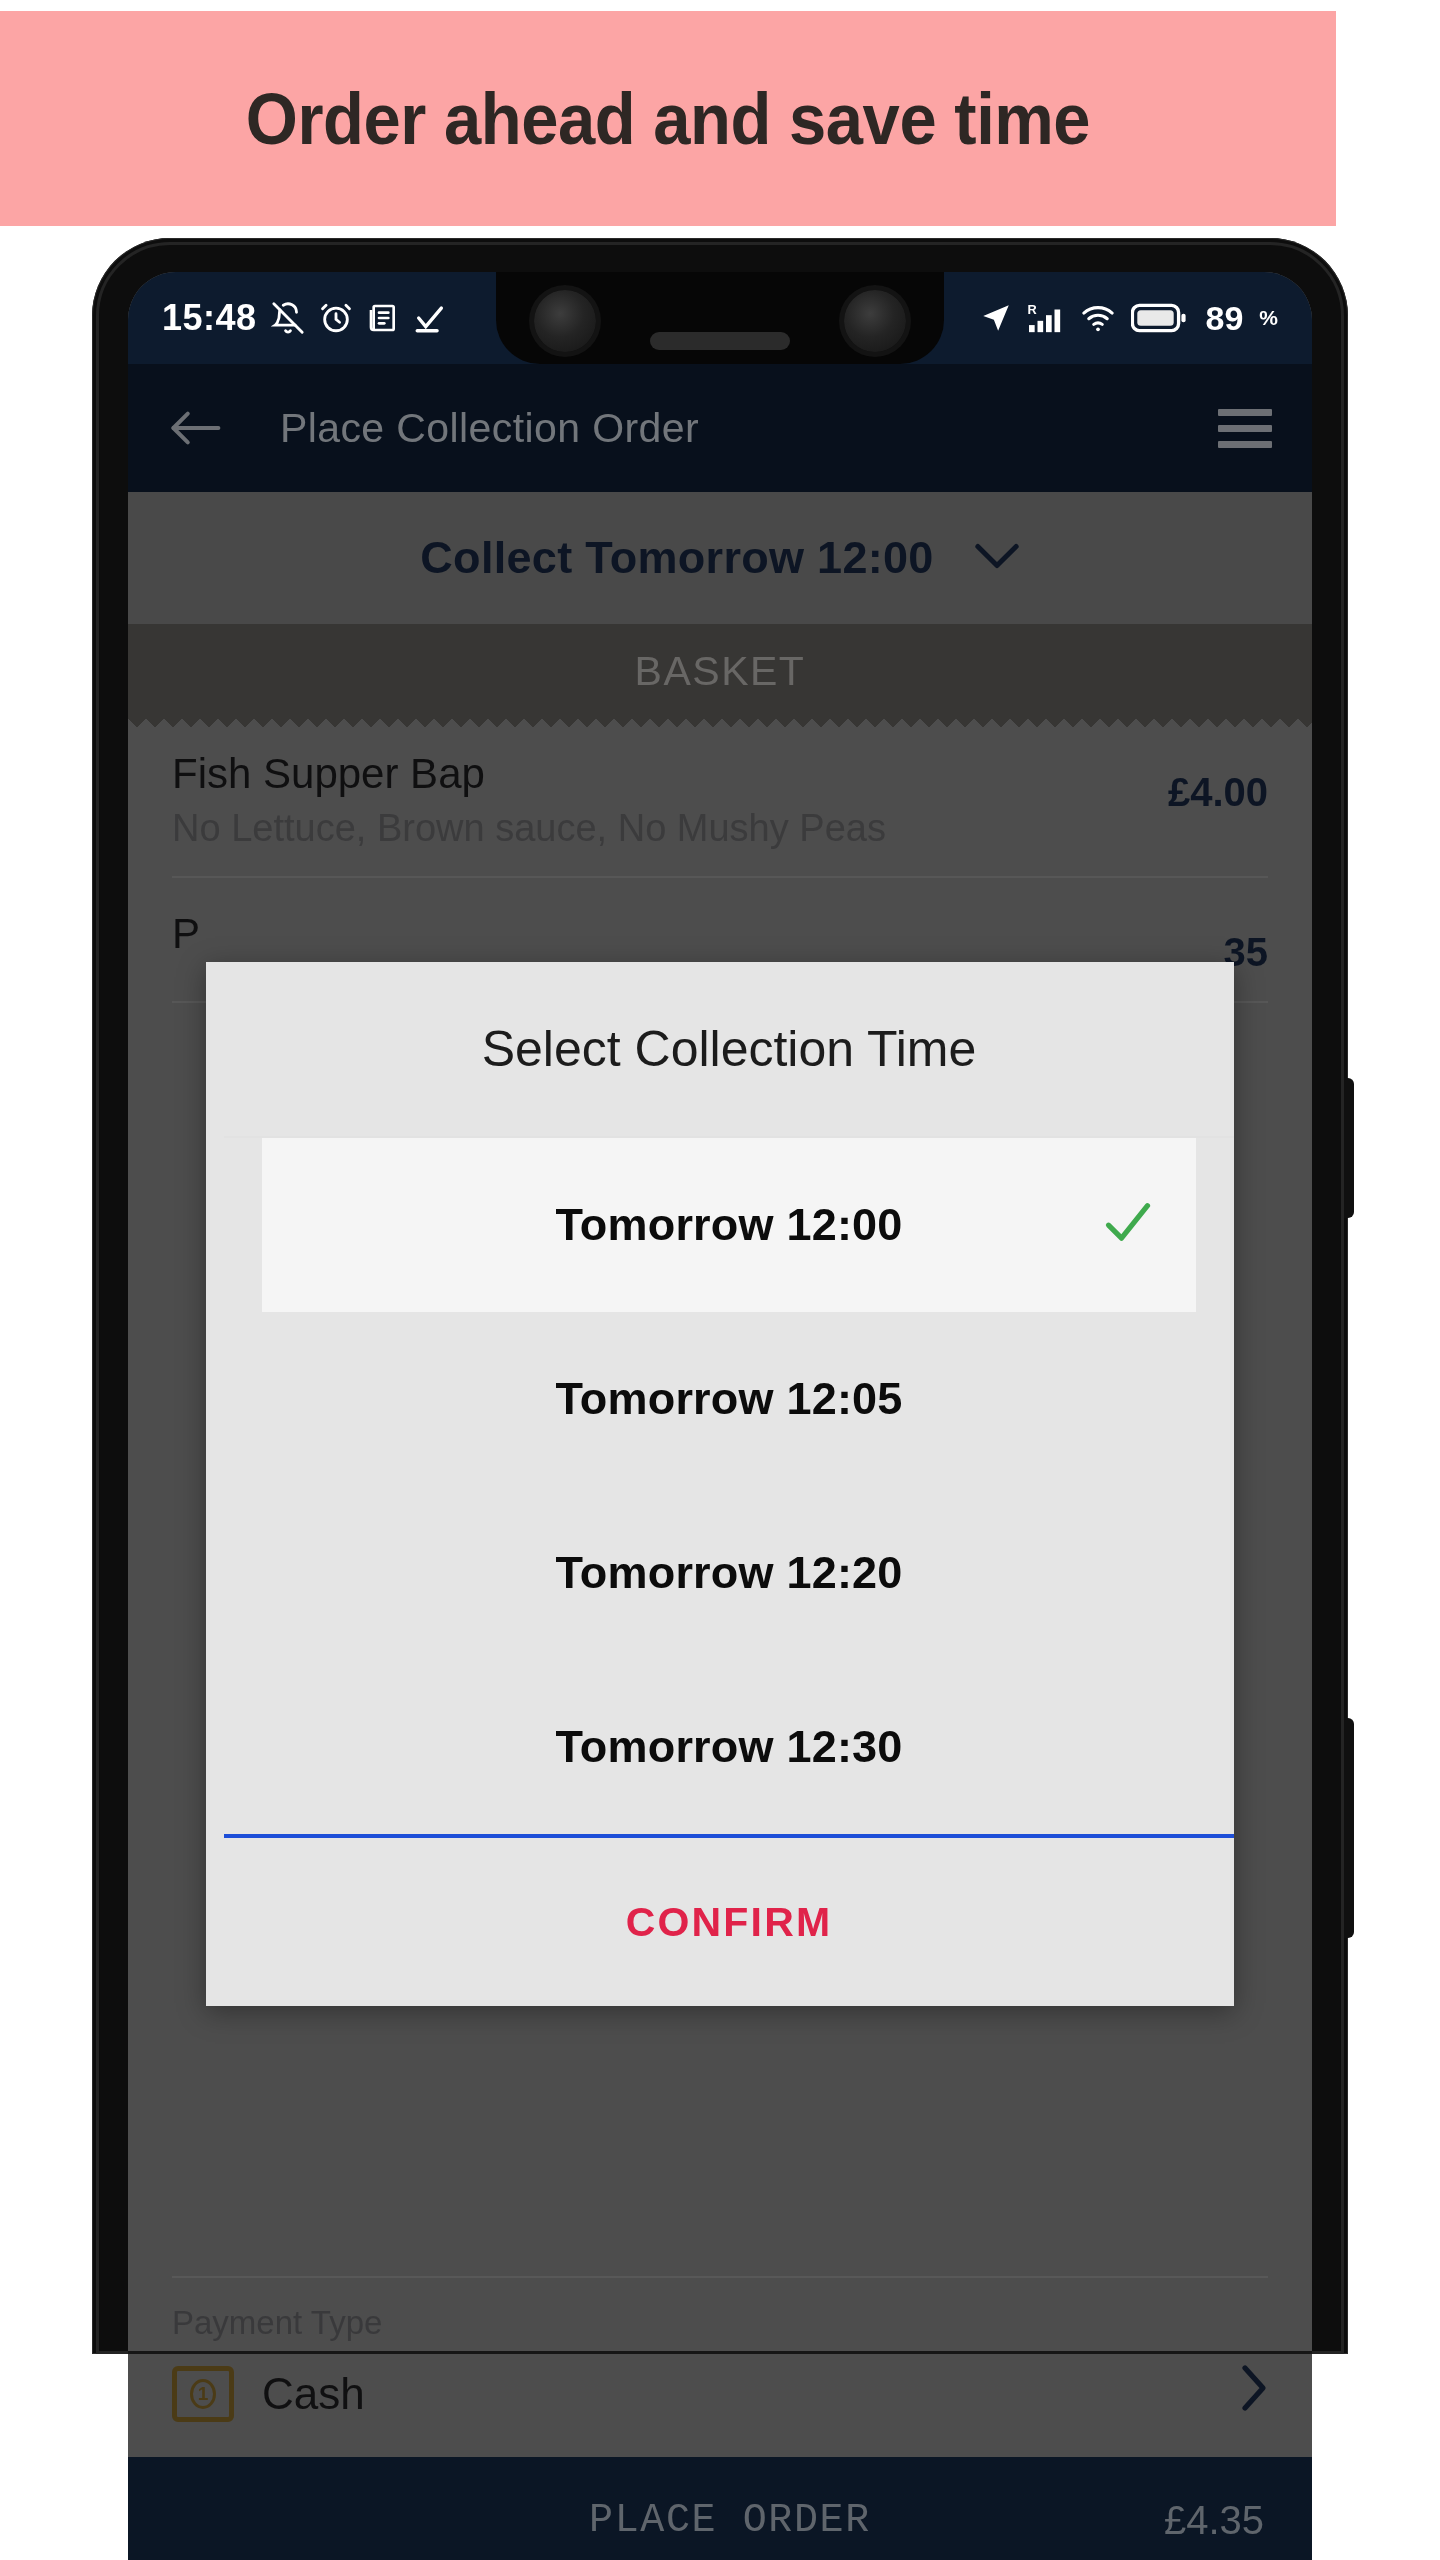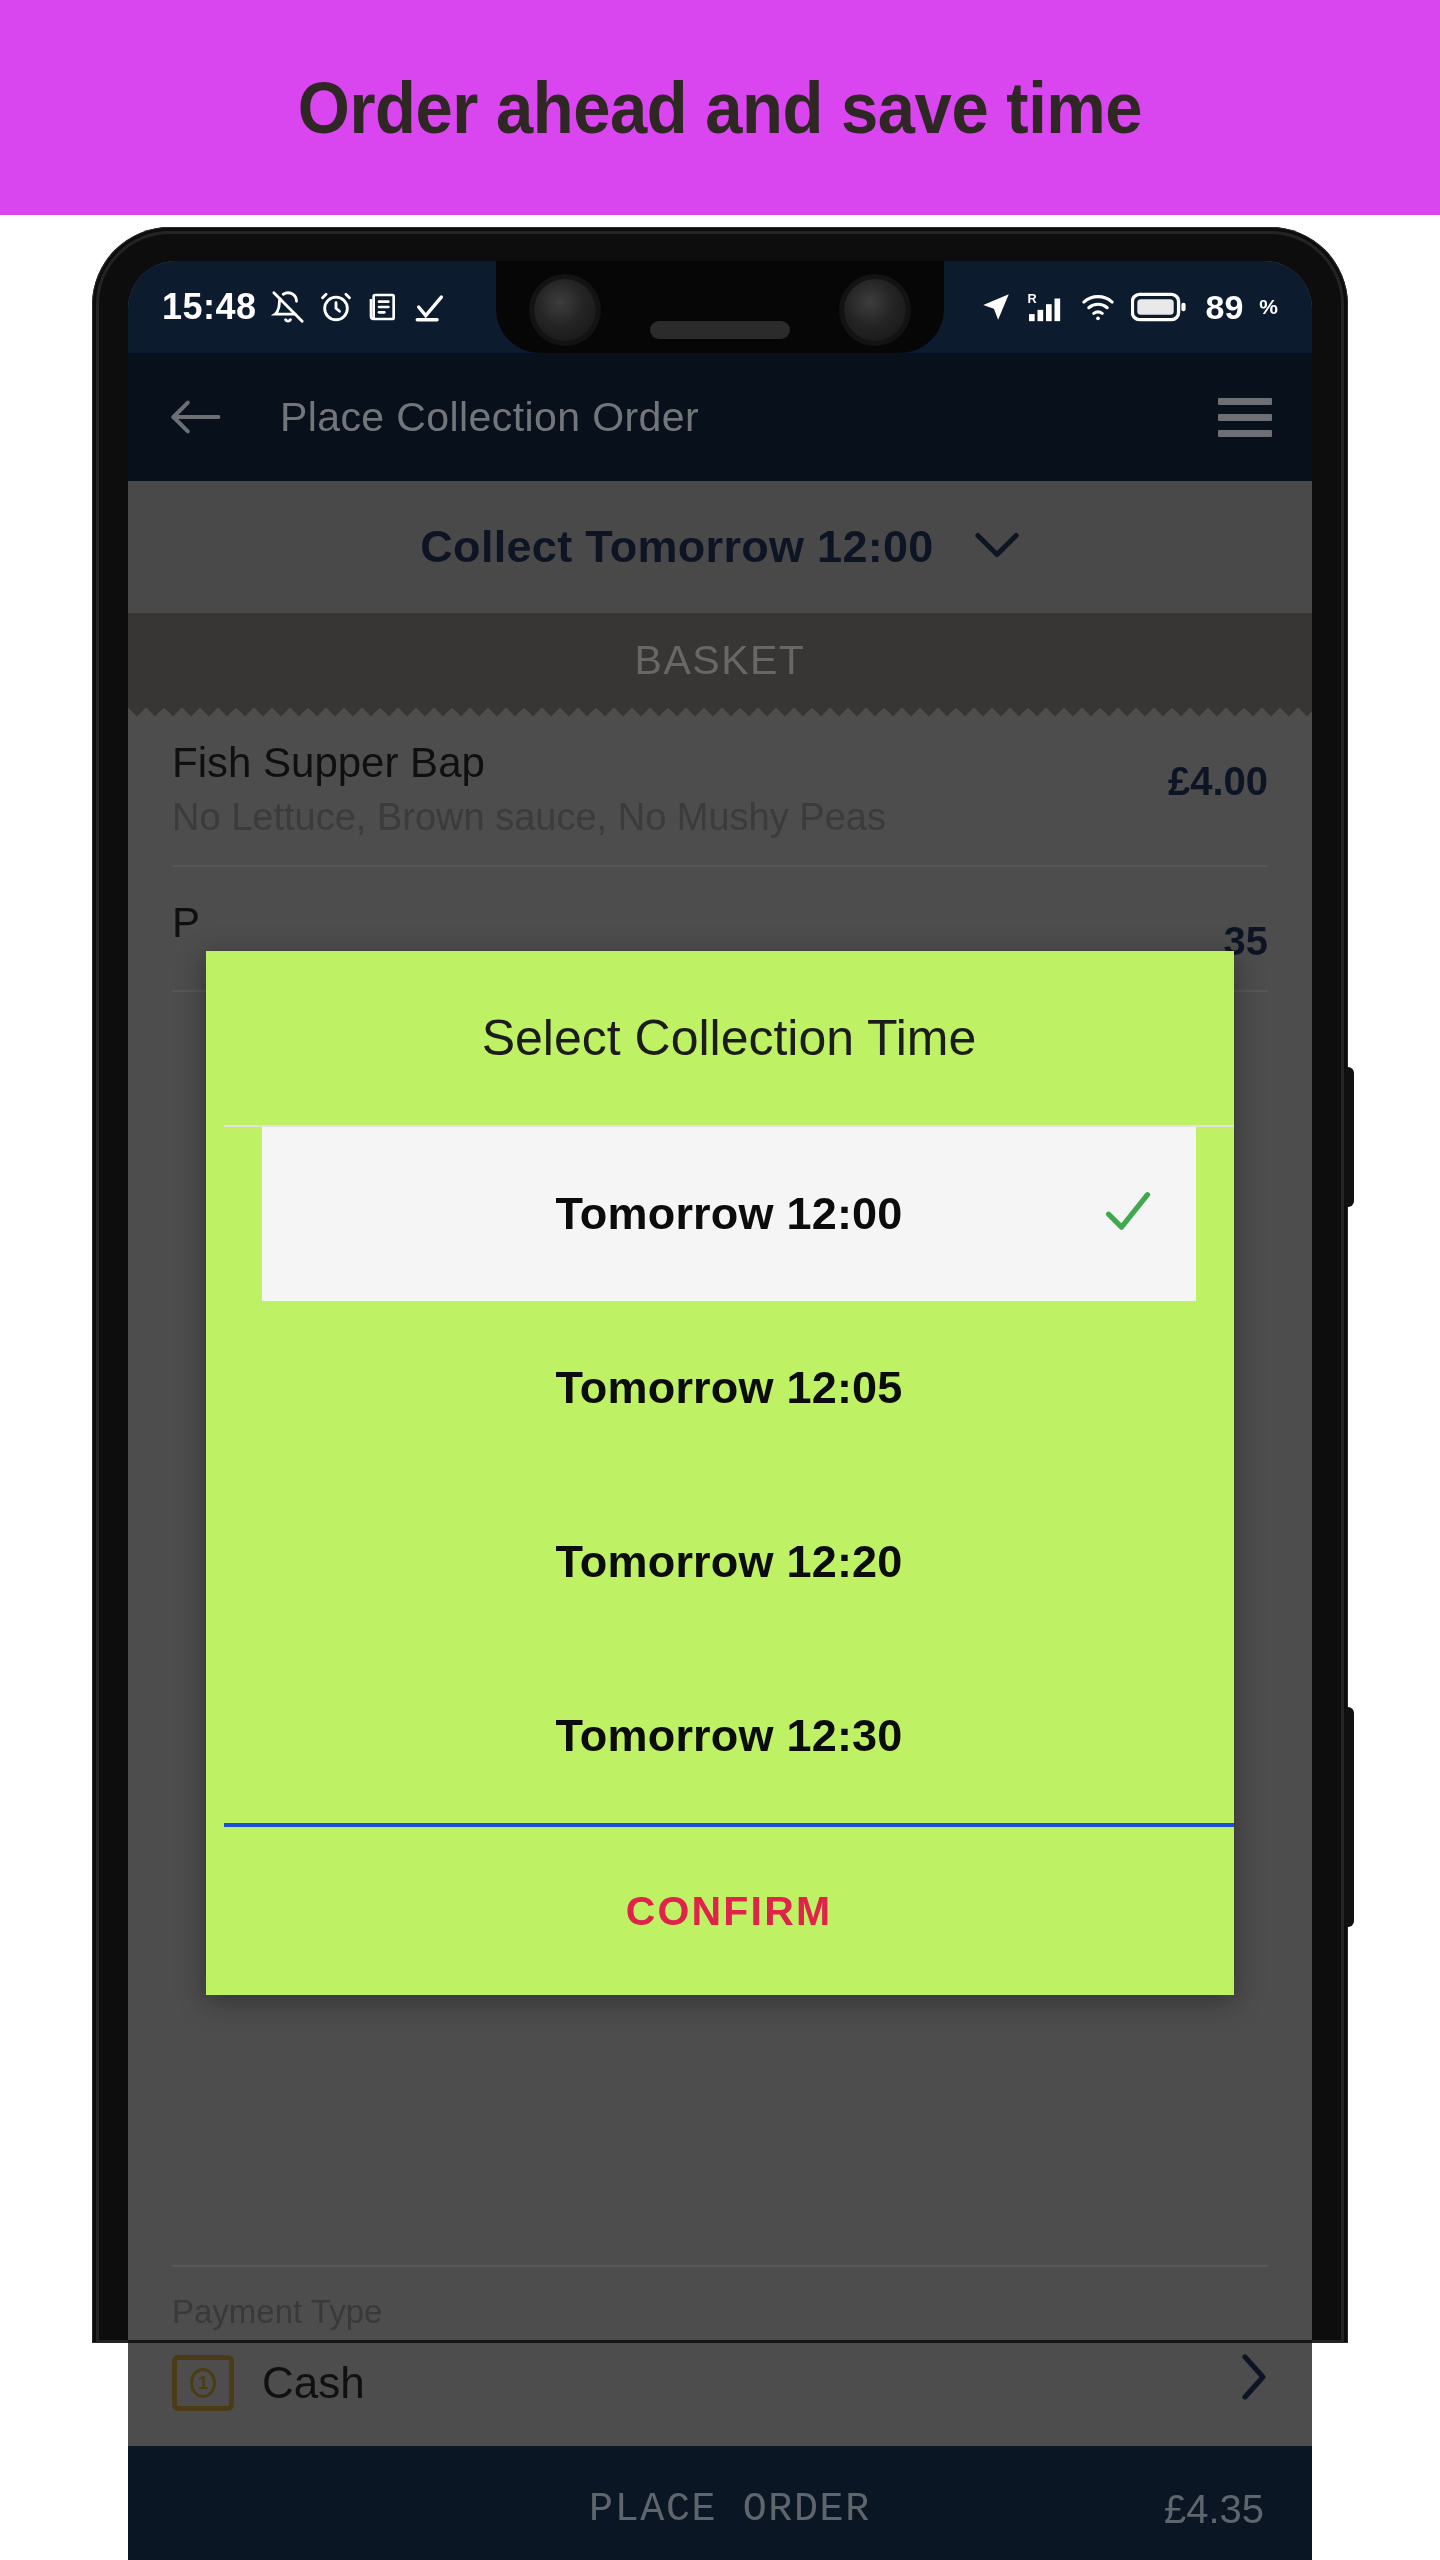--- a/index.html
+++ b/index.html
@@ -7,26 +7,27 @@
   html, body {
     width: 1440px;
     height: 2560px;
     background: #ffffff;
     font-family: "Liberation Sans", sans-serif;
     overflow: hidden;
   }
 
   
   .page-head {
-    width: 1440px;
+    width: 1336px;
     height: 215px;
     display: flex;
     align-items: center;
     justify-content: center;
-    background: #d946ef;
+    background: #fca5a5;
+    margin-top: 11px;
   }
   .page-head h1 {
     font-family: "Liberation Sans Narrow", "Liberation Sans", sans-serif;
     font-size: 72px;
     font-weight: 700;
     color: #2e2724;
     letter-spacing: -0.5px;
     transform: scaleX(0.93);
     white-space: nowrap;
   }
@@ -280,21 +281,21 @@
     position: absolute; left: 0; top: 0;
     width: 100%; height: 100%;
     background: rgba(0,0,0,0.38);
     z-index: 25;
   }
   .dialog {
     position: absolute;
     left: 50%; transform: translateX(-50%);
     top: 690px;
     width: 1028px;
-    background: #bef264;
+    background: #e5e5e5;
     z-index: 26;
     box-shadow: 0 6px 26px rgba(0,0,0,0.35);
     padding-left: 18px;
   }
   .dialog-title {
     height: 176px;
     display: flex; align-items: center; justify-content: center;
     font-size: 50px; color: #1c1c1c;
     font-family: "Liberation Sans Narrow","Liberation Sans",sans-serif;
     border-bottom: 2px solid #e2e2e2;

